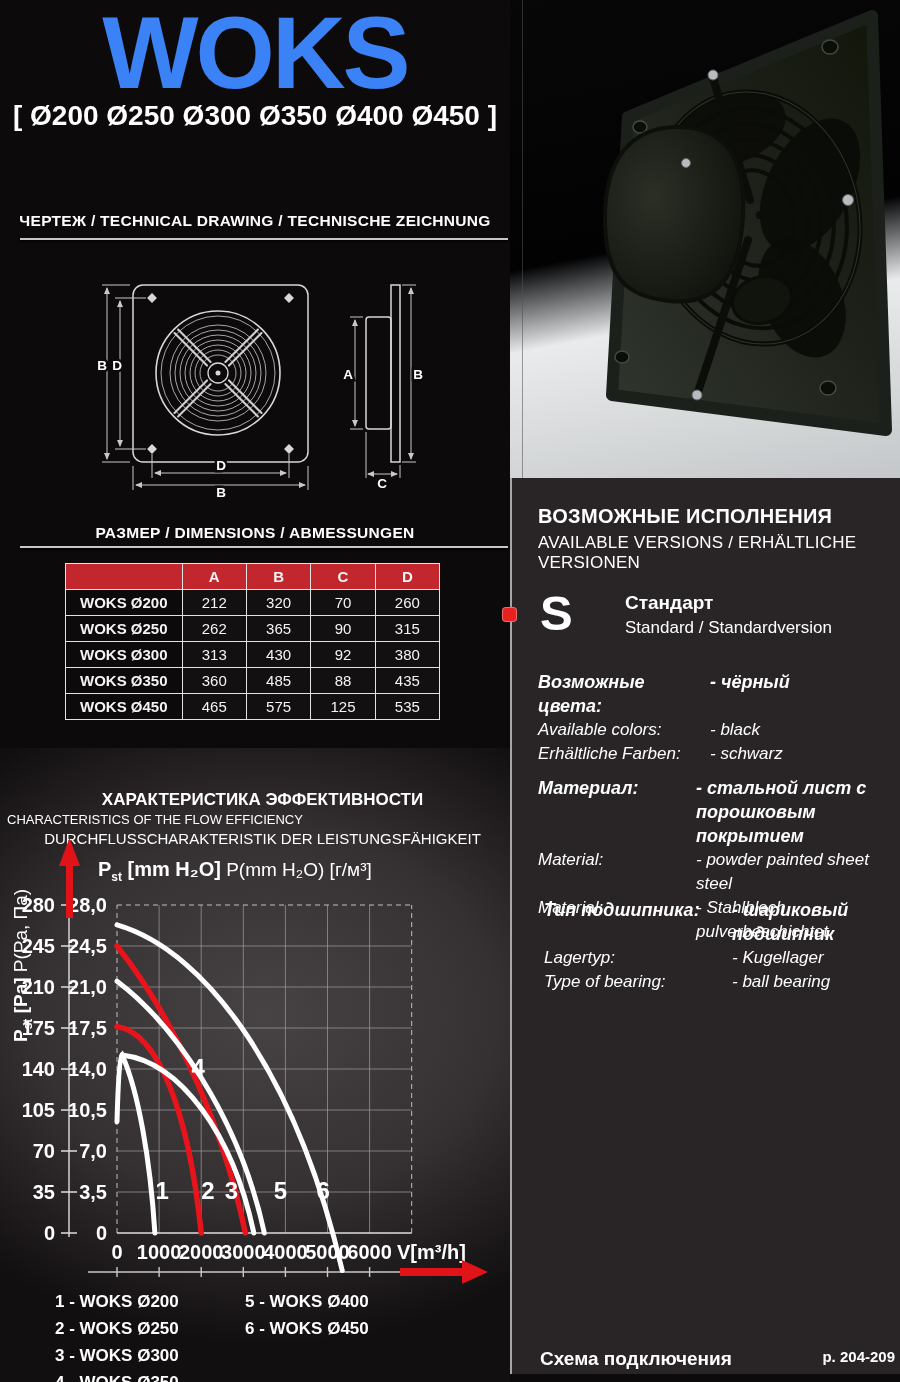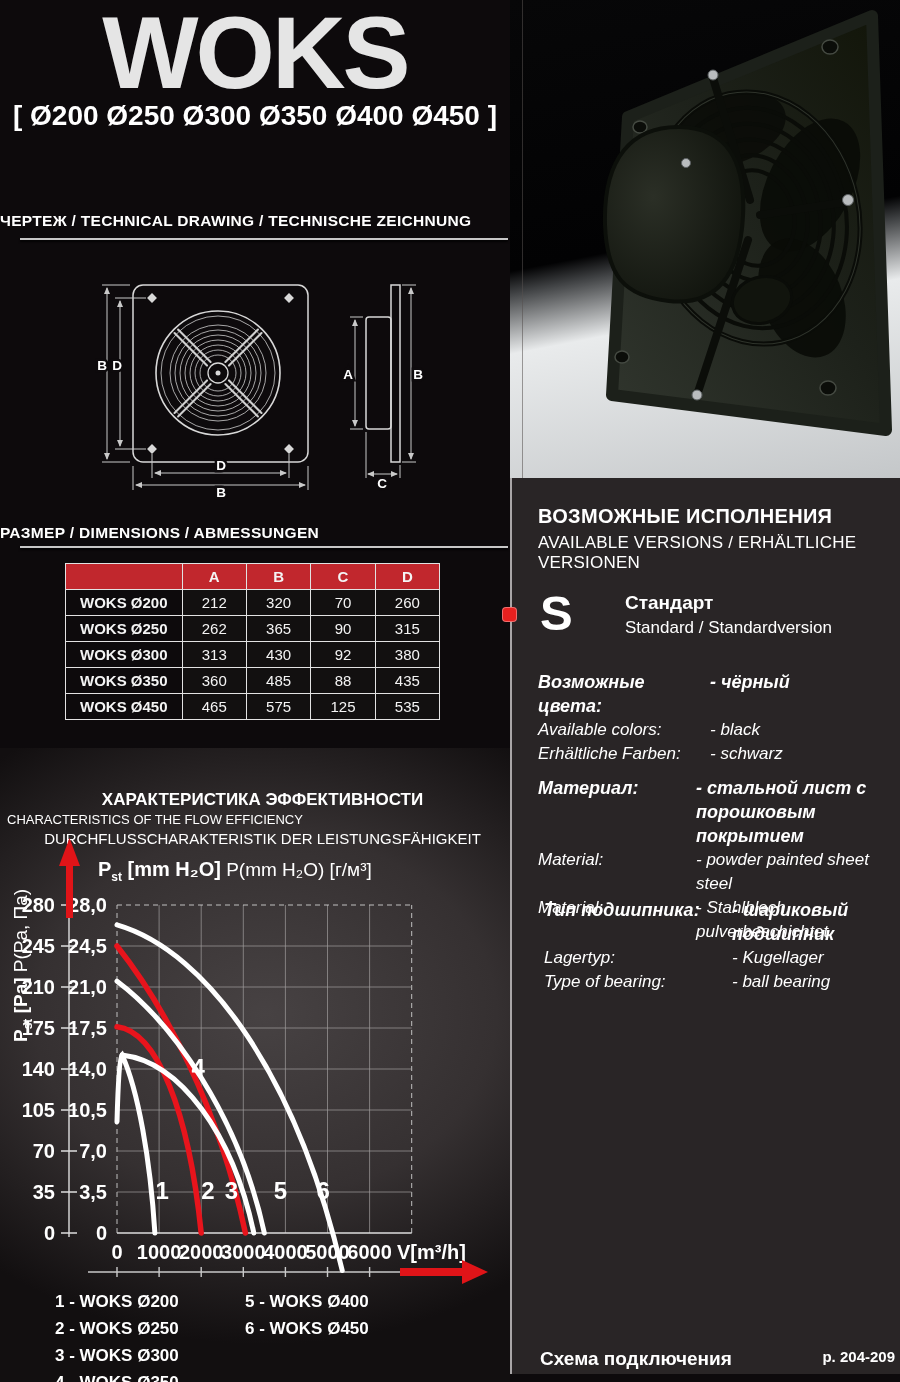--- a/index.html
+++ b/index.html
@@ -1,23 +1,23 @@
 <!DOCTYPE html>
 <html><head>
 <meta charset="utf-8">
 <style>
   html,body{margin:0;padding:0;background:#000;}
   .page{position:relative;width:900px;height:1382px;background:#0d0a0c;overflow:hidden;
         font-family:"Liberation Sans",sans-serif;color:#fff;}
   .abs{position:absolute;}
   
   .title{left:0;top:0;width:510px;text-align:center;font-size:102px;font-weight:bold;
-         letter-spacing:-3px;line-height:106px;color:#e5e5e5;}
+         letter-spacing:-3px;line-height:106px;color:#3b82f6;}
   .sizes{left:0;top:100px;width:510px;text-align:center;font-size:28px;font-weight:bold;letter-spacing:0;}
-  .sec-head{left:0;width:510px;text-align:left;font-size:15.5px;font-weight:bold;letter-spacing:.3px;}
+  .sec-head{left:0;width:510px;text-align:center;font-size:15.5px;font-weight:bold;letter-spacing:.3px;}
   .rule{left:20px;width:488px;height:2px;background:#c7c7c7;box-shadow:0 2px 2px rgba(0,0,0,.8);}
   
   .dims-table{left:65px;top:563px;border-collapse:collapse;table-layout:fixed;width:375px;}
   .dims-table th,.dims-table td{border:1.6px solid #e2e2e2;height:25px;text-align:center;
       font-size:15px;color:#f4f4f4;padding:0;}
   .dims-table thead th{background:#c1272d;font-weight:bold;}
   .dims-table tbody th{font-weight:bold;background:#0d0a0c;}
   .dims-table tbody td{font-weight:normal;background:#121010;}
   .col-name{width:116px;}.col-v{width:64px;}
   

